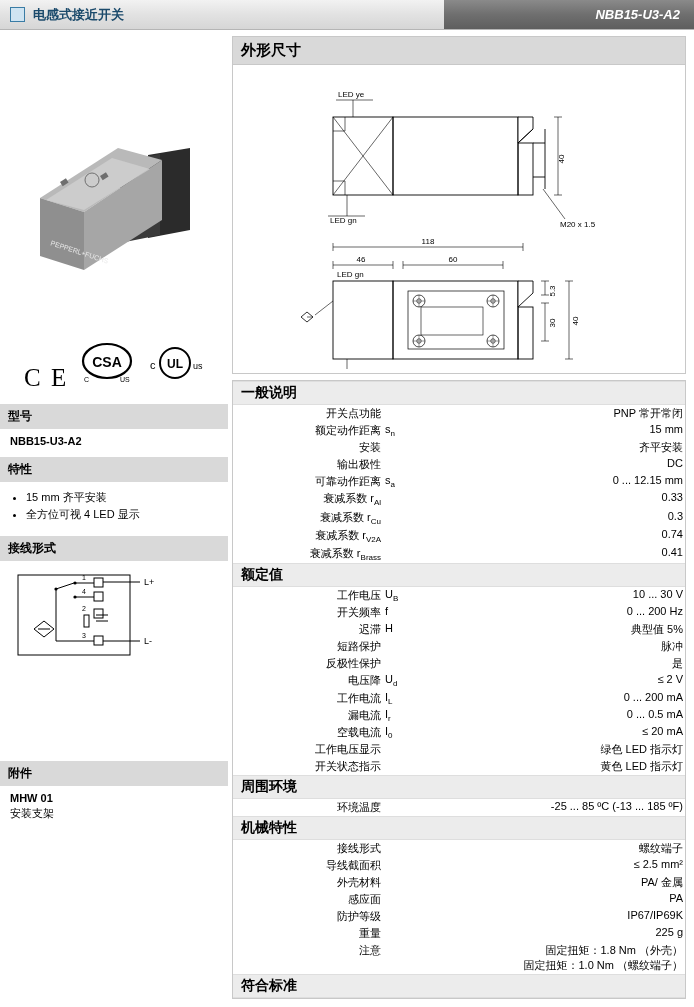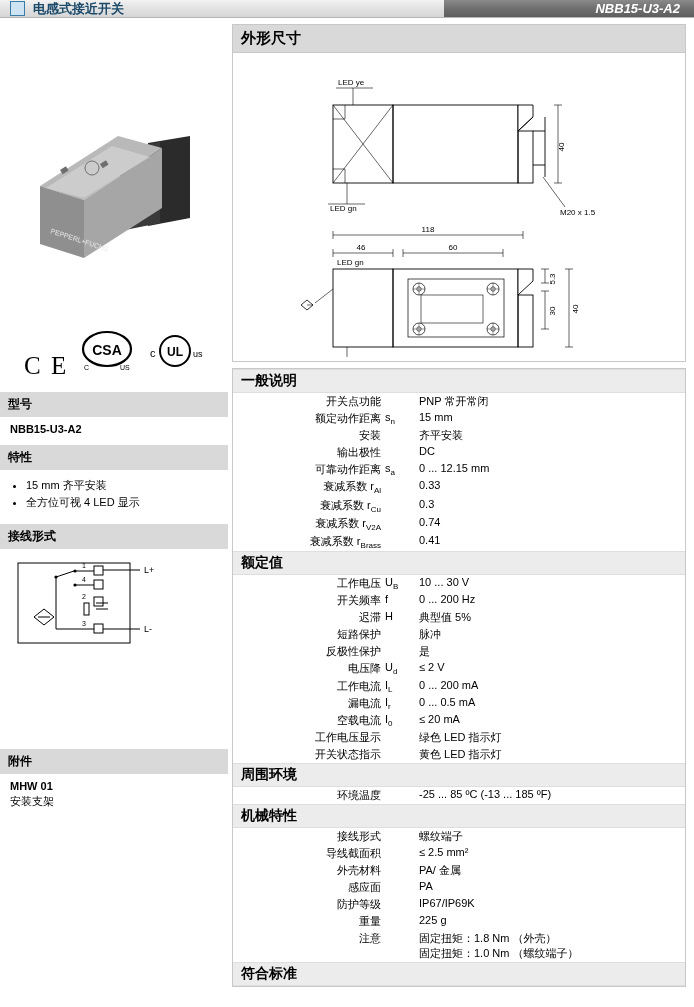--- a/index.html
+++ b/index.html
@@ -9,21 +9,21 @@
     height: 1007px;
     background: #ffffff;
     font-family: "Liberation Sans", sans-serif;
     font-size: 11px;
     color: #000;
     position: relative;
     overflow: hidden;
   }
   
   .header {
-    height: 18px;
+    height: 30px;
     background: linear-gradient(to bottom,#f2f2f2 0%, #e2e2e2 50%, #d6d6d6 100%);
     border-bottom: 1px solid #b5b5b5;
     display: flex;
     align-items: center;
     padding: 0 10px;
     position: relative;
   }
   .hdr-swatch {
     width: 15px; height: 15px;
     border: 1px solid #3a7ca5;
@@ -104,21 +104,21 @@
     font-weight: bold;
     font-size: 14px;
     padding: 2px 8px;
     border-top: 1px solid #dedede;
     border-bottom: 1px solid #dedede;
   }
   table.spec { width: 100%; border-collapse: collapse; }
   table.spec td { padding: 1px 2px; vertical-align: top; font-size: 11px; }
   td.k { width: 150px; text-align: right; padding-right: 8px; color:#000; }
   td.sym { width: 34px; text-align: left; }
-  td.v { text-align: left; }
+  td.v { text-align: right; }
   .sub { font-size: 8px; vertical-align: sub; }
 
   svg { display:block; }
 </style>
 </head>
 <body>
 
 <div class="header">
   <div class="hdr-swatch"></div>
   <div class="hdr-title">电感式接近开关</div>

